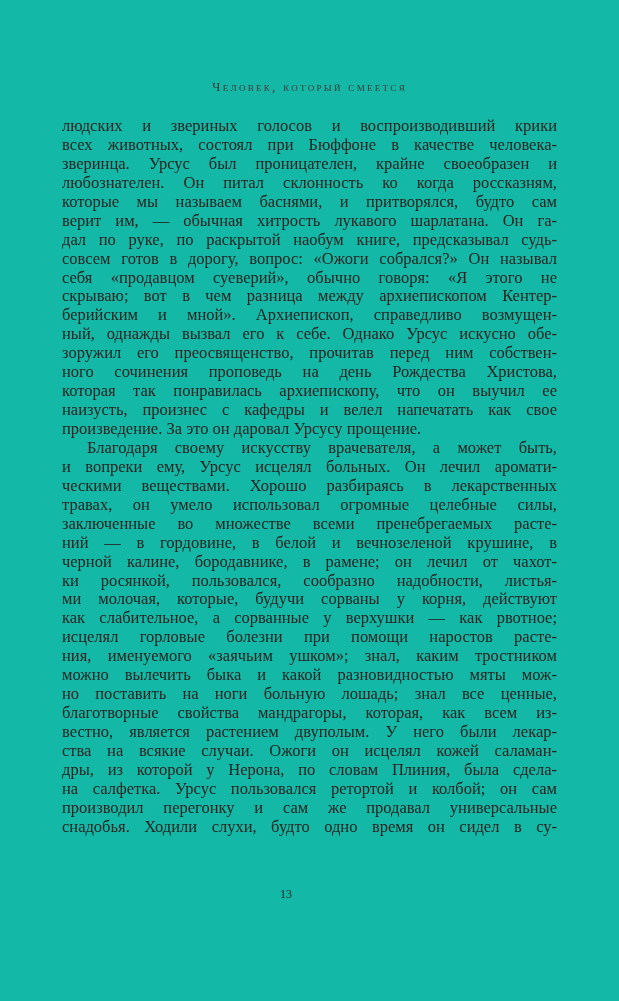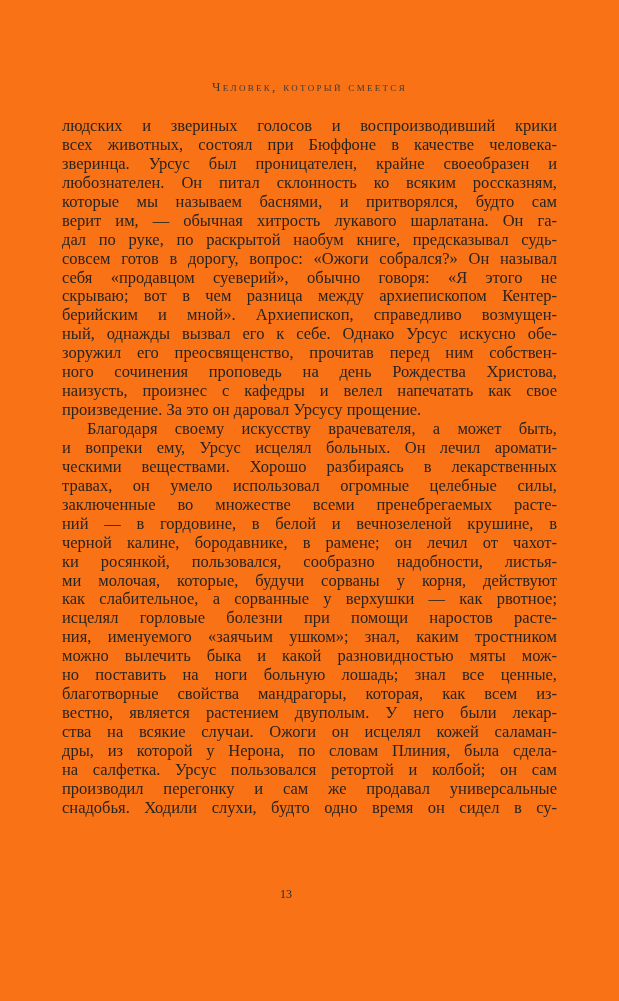--- a/index.html
+++ b/index.html
@@ -56,38 +56,39 @@
     left: 256px;
     width: 60px;
     text-align: center;
     font-size: 12px;
     color: #2b2824;
   }
 </style>
 </head>
 <body>
 
-<div class="page" style="background: #f97316;">
+<div class="page" style="background: #14b8a6;">
   <div class="running-head" style="color: rgb(61, 58, 54);">Человек, который смеется</div>
 
   <div class="text-block" id="text-block" style="color: rgb(39, 36, 33);">
       <div class="text-line">людских и звериных голосов и воспроизводивший крики</div>
       <div class="text-line">всех животных, состоял при Бюффоне в качестве человека-</div>
       <div class="text-line">зверинца. Урсус был проницателен, крайне своеобразен и</div>
-      <div class="text-line">любознателен. Он питал склонность ко всяким россказням,</div>
+      <div class="text-line">любознателен. Он питал склонность ко когда россказням,</div>
       <div class="text-line">которые мы называем баснями, и притворялся, будто сам</div>
       <div class="text-line">верит им, — обычная хитрость лукавого шарлатана. Он га-</div>
       <div class="text-line">дал по руке, по раскрытой наобум книге, предсказывал судь-</div>
       <div class="text-line">совсем готов в дорогу, вопрос: «Ожоги собрался?» Он называл</div>
       <div class="text-line">себя «продавцом суеверий», обычно говоря: «Я этого не</div>
       <div class="text-line">скрываю; вот в чем разница между архиепископом Кентер-</div>
       <div class="text-line">берийским и мной». Архиепископ, справедливо возмущен-</div>
       <div class="text-line">ный, однажды вызвал его к себе. Однако Урсус искусно обе-</div>
       <div class="text-line">зоружил его преосвященство, прочитав перед ним собствен-</div>
       <div class="text-line">ного сочинения проповедь на день Рождества Христова,</div>
+      <div class="text-line">которая так понравилась архиепископу, что он выучил ее</div>
       <div class="text-line">наизусть, произнес с кафедры и велел напечатать как свое</div>
       <div class="text-line flush">произведение. За это он даровал Урсусу прощение.</div>
       <div class="text-line indent">Благодаря своему искусству врачевателя, а может быть,</div>
       <div class="text-line">и вопреки ему, Урсус исцелял больных. Он лечил аромати-</div>
       <div class="text-line">ческими веществами. Хорошо разбираясь в лекарственных</div>
       <div class="text-line">травах, он умело использовал огромные целебные силы,</div>
       <div class="text-line">заключенные во множестве всеми пренебрегаемых расте-</div>
       <div class="text-line">ний — в гордовине, в белой и вечнозеленой крушине, в</div>
       <div class="text-line">черной калине, бородавнике, в рамене; он лечил от чахот-</div>
       <div class="text-line">ки росянкой, пользовался, сообразно надобности, листья-</div>

